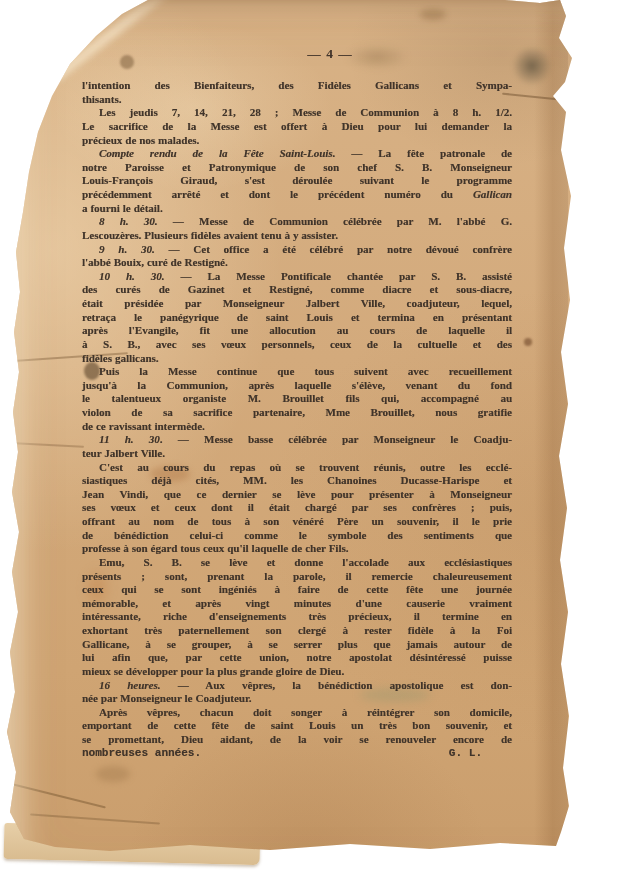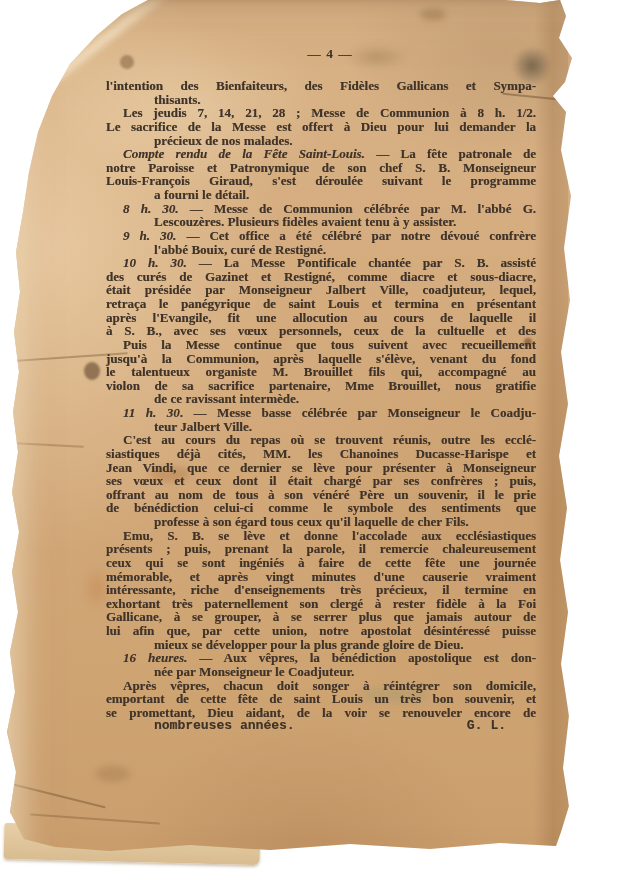--- a/index.html
+++ b/index.html
@@ -68,29 +68,29 @@
   }
   .stain { position: absolute; border-radius: 50%; z-index: 2; }
   .header {
     position: absolute; left: 240px; top: 46px; width: 180px; z-index: 3;
     text-align: center;
     font-size: 13.5px; font-weight: 700;
     color: var(--ink, #40342a);
     letter-spacing: 1px;
   }
   .text-block {
-    position: absolute; left: 106px; top: 79px; width: 430px; z-index: 3;
-    font-size: 13px; font-weight: 700;
+    position: absolute; left: 82px; top: 79px; width: 430px; z-index: 3;
+    font-size: 11px; font-weight: 700;
     line-height: 13.62px;
     color: var(--ink, #40342a);
     text-shadow: 0.3px 0.3px 0 rgba(62,51,42,.45);
     word-spacing: 0.2px;
   }
   .line { text-align: justify; text-align-last: justify; }
-  .line.end { text-align-last: auto; margin-left: 48px; }
+  .line.end { text-align-last: auto; }
   .line.ind { text-indent: 17px; }
   .line.sig { position: relative; font-family: Liberation Mono, monospace; }
   .signature { position: absolute; right: 30px; top: 0; font-weight: 700; }
   .it { font-style: italic; }
 </style>
 </head>
 <body>
 
 <div class="stage">
 
@@ -122,47 +122,49 @@
 
     <div class="text-block">
         <div class="line"><span>l'intention des Bienfaiteurs, des Fidèles Gallicans et Sympa-</span></div>
         <div class="line end"><span>thisants.</span></div>
         <div class="line ind"><span>Les jeudis 7, 14, 21, 28 ; Messe de Communion à 8 h. 1/2.</span></div>
         <div class="line"><span>Le sacrifice de la Messe est offert à Dieu pour lui demander la</span></div>
         <div class="line end"><span>précieux de nos malades.</span></div>
         <div class="line ind"><span class="it">Compte rendu de la Fête Saint-Louis.</span><span> — La fête patronale de</span></div>
         <div class="line"><span>notre Paroisse et Patronymique de son chef S. B. Monseigneur</span></div>
         <div class="line"><span>Louis-François Giraud, s'est déroulée suivant le programme</span></div>
+        <div class="line"><span>précédemment arrêté et dont le précédent numéro du </span><span class="it">Gallican</span></div>
         <div class="line end"><span>a fourni le détail.</span></div>
         <div class="line ind"><span class="it">8 h. 30.</span><span> — Messe de Communion célébrée par M. l'abbé G.</span></div>
         <div class="line end"><span>Lescouzères. Plusieurs fidèles avaient tenu à y assister.</span></div>
         <div class="line ind"><span class="it">9 h. 30.</span><span> — Cet office a été célébré par notre dévoué confrère</span></div>
         <div class="line end"><span>l'abbé Bouix, curé de Restigné.</span></div>
         <div class="line ind"><span class="it">10 h. 30.</span><span> — La Messe Pontificale chantée par S. B. assisté</span></div>
         <div class="line"><span>des curés de Gazinet et Restigné, comme diacre et sous-diacre,</span></div>
         <div class="line"><span>était présidée par Monseigneur Jalbert Ville, coadjuteur, lequel,</span></div>
         <div class="line"><span>retraça le panégyrique de saint Louis et termina en présentant</span></div>
         <div class="line"><span>après l'Evangile, fit une allocution au cours de laquelle il</span></div>
         <div class="line"><span>à S. B., avec ses vœux personnels, ceux de la cultuelle et des</span></div>
+        <div class="line end"><span>fidèles gallicans.</span></div>
         <div class="line ind"><span>Puis la Messe continue que tous suivent avec recueillement</span></div>
         <div class="line"><span>jusqu'à la Communion, après laquelle s'élève, venant du fond</span></div>
         <div class="line"><span>le talentueux organiste M. Brouillet fils qui, accompagné au</span></div>
         <div class="line"><span>violon de sa sacrifice partenaire, Mme Brouillet, nous gratifie</span></div>
         <div class="line end"><span>de ce ravissant intermède.</span></div>
         <div class="line ind"><span class="it">11 h. 30</span><span>. — Messe basse célébrée par Monseigneur le Coadju-</span></div>
         <div class="line end"><span>teur Jalbert Ville.</span></div>
         <div class="line ind"><span>C'est au cours du repas où se trouvent réunis, outre les ecclé-</span></div>
         <div class="line"><span>siastiques déjà cités, MM. les Chanoines Ducasse-Harispe et</span></div>
         <div class="line"><span>Jean Vindi, que ce dernier se lève pour présenter à Monseigneur</span></div>
         <div class="line"><span>ses vœux et ceux dont il était chargé par ses confrères ; puis,</span></div>
         <div class="line"><span>offrant au nom de tous à son vénéré Père un souvenir, il le prie</span></div>
         <div class="line"><span>de bénédiction celui-ci comme le symbole des sentiments que</span></div>
         <div class="line end"><span>professe à son égard tous ceux qu'il laquelle de cher Fils.</span></div>
         <div class="line ind"><span>Emu, S. B. se lève et donne l'accolade aux ecclésiastiques</span></div>
-        <div class="line"><span>présents ; puis, prenant la parole, il remercie chaleureusement</span></div>
+        <div class="line"><span>présents ; sont, prenant la parole, il remercie chaleureusement</span></div>
         <div class="line"><span>ceux qui se sont ingéniés à faire de cette fête une journée</span></div>
         <div class="line"><span>mémorable, et après vingt minutes d'une causerie vraiment</span></div>
         <div class="line"><span>intéressante, riche d'enseignements très précieux, il termine en</span></div>
         <div class="line"><span>exhortant très paternellement son clergé à rester fidèle à la Foi</span></div>
         <div class="line"><span>Gallicane, à se grouper, à se serrer plus que jamais autour de</span></div>
         <div class="line"><span>lui afin que, par cette union, notre apostolat désintéressé puisse</span></div>
         <div class="line end"><span>mieux se développer pour la plus grande gloire de Dieu.</span></div>
         <div class="line ind"><span class="it">16 heures.</span><span> — Aux vêpres, la bénédiction apostolique est don-</span></div>
         <div class="line end"><span>née par Monseigneur le Coadjuteur.</span></div>
         <div class="line ind"><span>Après vêpres, chacun doit songer à réintégrer son domicile,</span></div>

